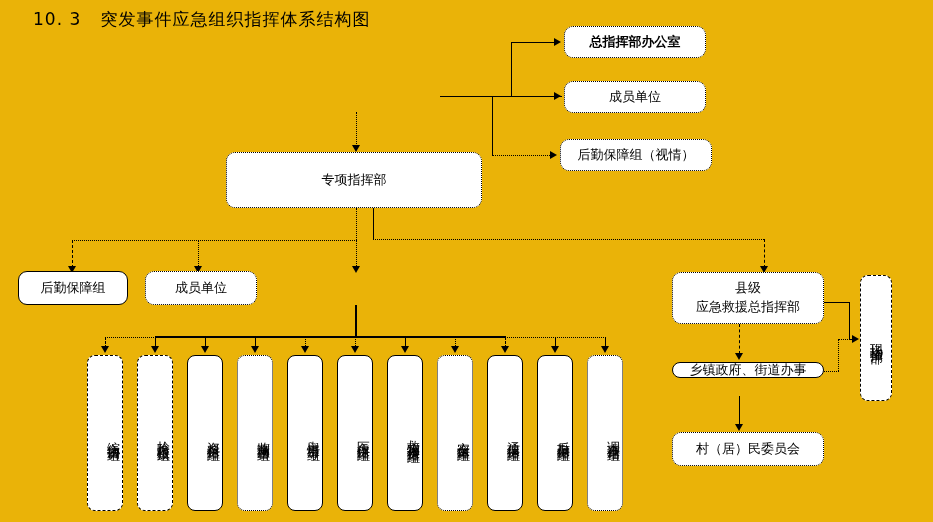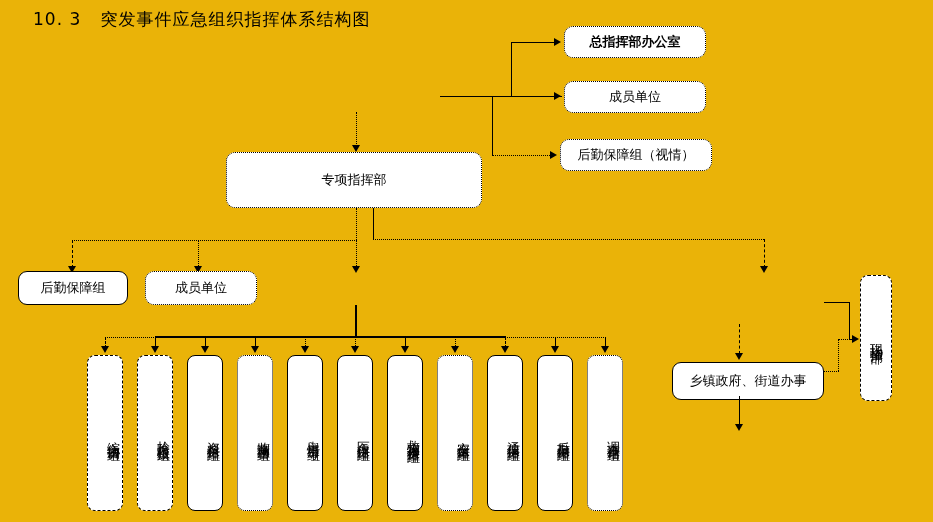--- a/index.html
+++ b/index.html
@@ -203,25 +203,32 @@
   <div class="arw down" style="left:401px; top:346px;"></div>
   <div class="ln v-dot" style="left:455px; top:337px; height:11px;"></div>
   <div class="arw down" style="left:451px; top:346px;"></div>
   <div class="ln v-dash" style="left:505px; top:337px; height:11px;"></div>
   <div class="arw down" style="left:501px; top:346px;"></div>
   <div class="ln v-solid" style="left:555px; top:337px; height:11px;"></div>
   <div class="arw down" style="left:551px; top:346px;"></div>
   <div class="ln v-solid" style="left:605px; top:337px; height:11px;"></div>
   <div class="arw down" style="left:601px; top:346px;"></div>
 
-
-  <div class="box solid" style="left:672px; top:362px; width:152px; height:38px;">
+  <div class="box" style="left:672px; top:272px; width:152px; height:52px; flex-direction:column;">
+    <span>县级</span>
+    <span>应急救援总指挥部</span>
+  </div>
+
+  <div class="box solid" style="left:672px; top:362px; width:152px; height:16px;">
     <span>乡镇政府、街道办事</span>
   </div>
 
+  <div class="box" style="left:672px; top:432px; width:152px; height:34px;">
+    <span>村（居）民委员会</span>
+  </div>
 
   <div class="vbox dashed" style="left:860px; top:275px; width:32px; height:126px; align-items:center; padding-top:0;">
     <span>现场指挥部</span>
   </div>
 
   <div class="ln v-dash" style="left:739px; top:324px; height:30px;"></div>
   <div class="arw down" style="left:735px; top:353px;"></div>
 
   <div class="ln v-solid" style="left:739px; top:396px; height:29px;"></div>
   <div class="arw down" style="left:735px; top:424px;"></div>

